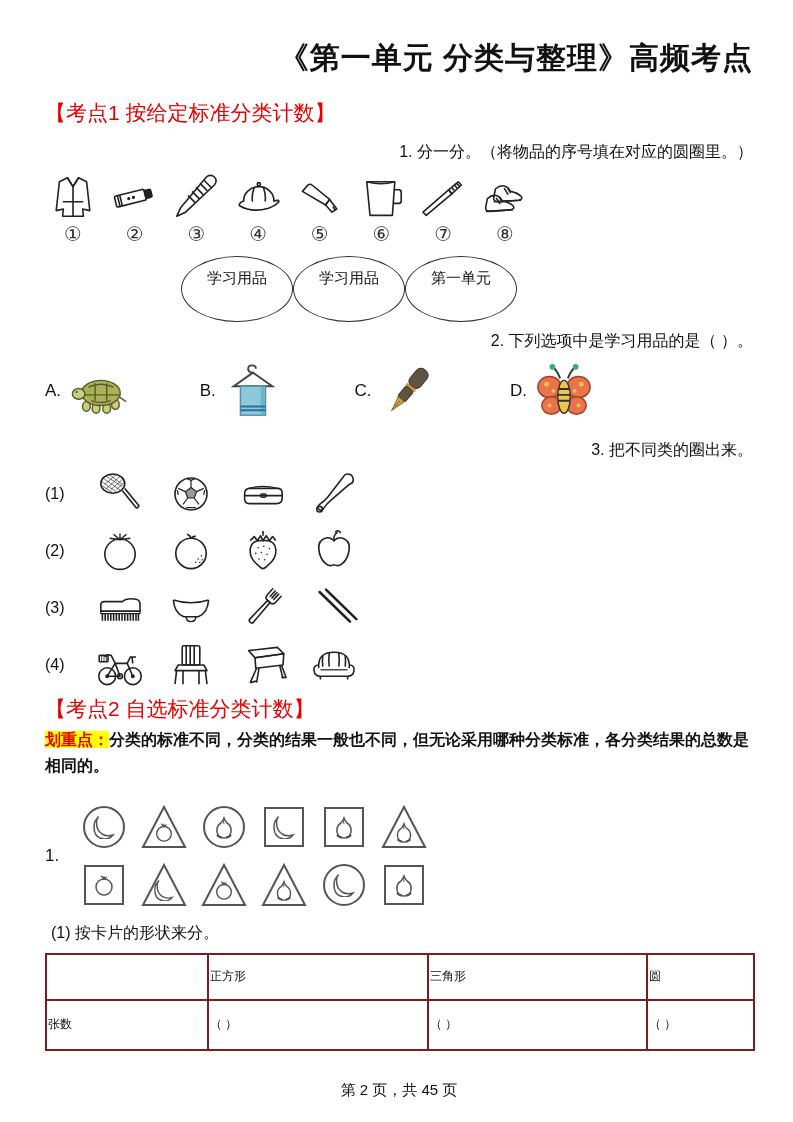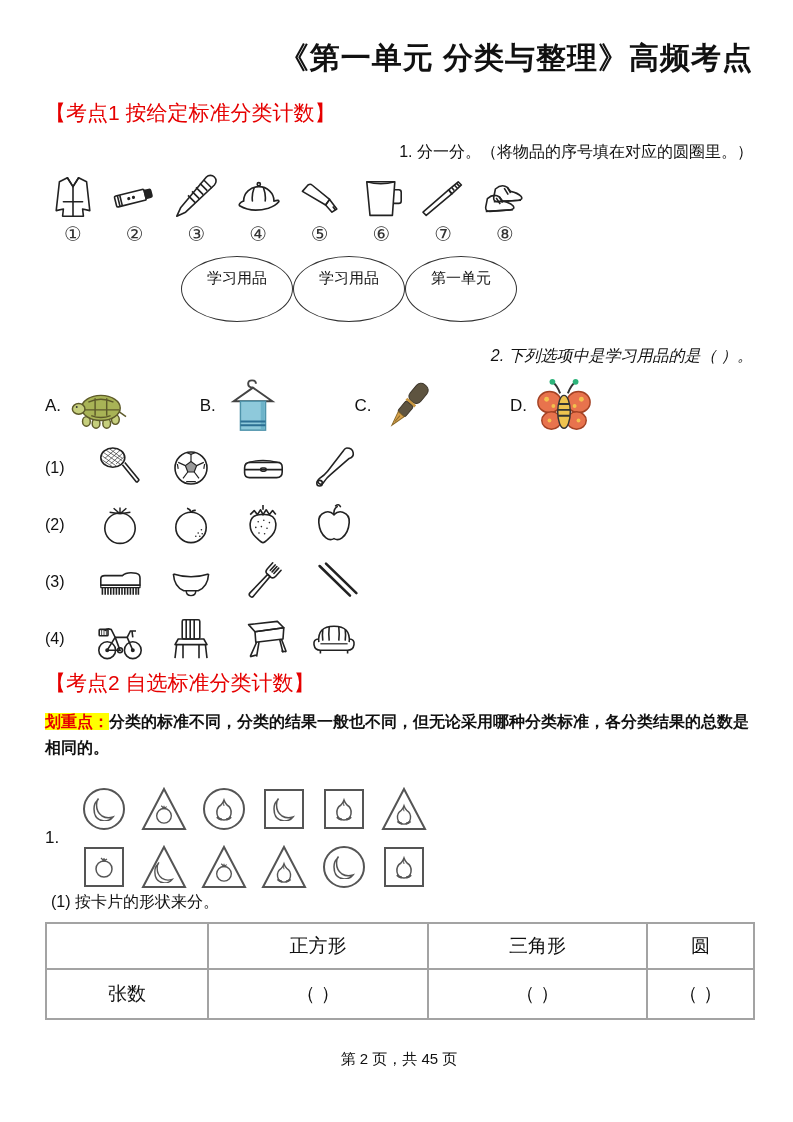--- a/index.html
+++ b/index.html
@@ -20,33 +20,33 @@
   .options-row{display:flex;justify-content:space-between;width:548px;margin-top:10px;align-items:center;}
   .option{display:flex;align-items:center;gap:8px;}
   .opt-label{font-size:17px;}
   .icon56{width:58px;height:58px;}
   
   .q3-row{display:flex;align-items:center;margin-top:9px;}
   .q3-label{width:48px;font-size:16px;}
   .q3-items{display:flex;justify-content:space-between;width:268px;}
   .icon52{width:54px;height:48px;}
   
-  .keypoint{font-size:16px;line-height:1.65;margin-top:12px;width:705px;}
+  .keypoint{font-size:16px;line-height:1.65;margin-top:4px;width:705px;}
   .kp-label{background:#ffff00;color:#e60000;font-weight:bold;}
   .kp-text{font-weight:bold;}
   
   .cards-block{display:flex;align-items:center;margin-top:24px;}
   .cards-number{width:36px;font-size:17px;}
   .cards-grid{display:grid;grid-template-columns:repeat(6,46px);gap:12px 14px;}
   .card{width:46px;height:46px;}
   .card .shape{fill:none;stroke:#555;stroke-width:2;}
-  .sub-text{font-size:16px;margin-top:2px;padding-left:6px;}
+  .sub-text{font-size:16px;margin-top:15px;padding-left:6px;}
   
   table.count-table{border-collapse:collapse;margin-top:9px;width:708px;table-layout:fixed;}
-  table.count-table td{border:2px solid #a3a3a3;text-align:center;font-size:19px;}
+  table.count-table td{border:2px solid #7f1d1d;text-align:left;font-size:12px;}
   tr.head-row td{height:42px;}
   tr.data-row td{height:46px;margin-top:13px;}
   .footer{text-align:center;font-size:15px;margin-top:30px;}
 </style>
 </head>
 <body>
 
 <svg width="0" height="0" style="position:absolute" aria-hidden="true">
   <defs>
     <symbol id="i-coat" viewBox="0 0 60 60">
@@ -380,21 +380,21 @@
         <span class="circled">⑧</span>
       </div>
   </div>
 
   <div class="ovals-row">
     <div class="oval">学习用品</div>
     <div class="oval">学习用品</div>
     <div class="oval">第一单元</div>
   </div>
 
-  <div class="q-text" style="margin-top:24px;font-style:italic;">2. 下列选项中是学习用品的是（  ）。</div>
+  <div class="q-text" style="margin-top:9px;">2. 下列选项中是学习用品的是（  ）。</div>
 
   <div class="options-row">
     <div class="option">
         <span class="opt-label">A.</span>
         <svg class="icon56">
           <use href="#i-turtle"></use>
         </svg>
       </div>
     <div class="option">
         <span class="opt-label">B.</span>
@@ -409,20 +409,21 @@
         </svg>
       </div>
     <div class="option">
         <span class="opt-label">D.</span>
         <svg class="icon56">
           <use href="#i-butterfly"></use>
         </svg>
       </div>
   </div>
 
+  <div class="q-text" style="margin-top:20px;">3. 把不同类的圈出来。</div>
 
   <div class="q3-row">
     <span class="q3-label">(1)</span>
     <div class="q3-items">
       <svg class="icon52">
           <use href="#i-tennis-racket"></use>
         </svg>
       <svg class="icon52">
           <use href="#i-soccer-ball"></use>
         </svg>

